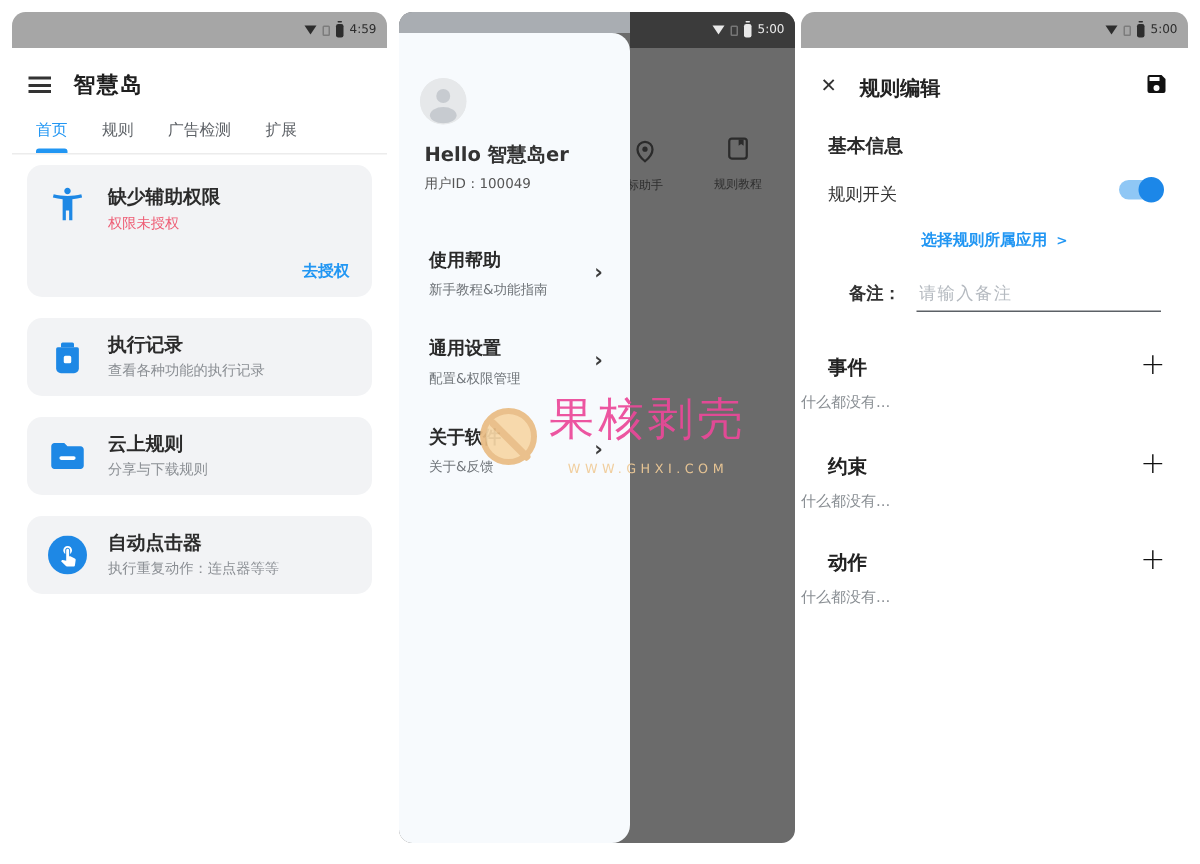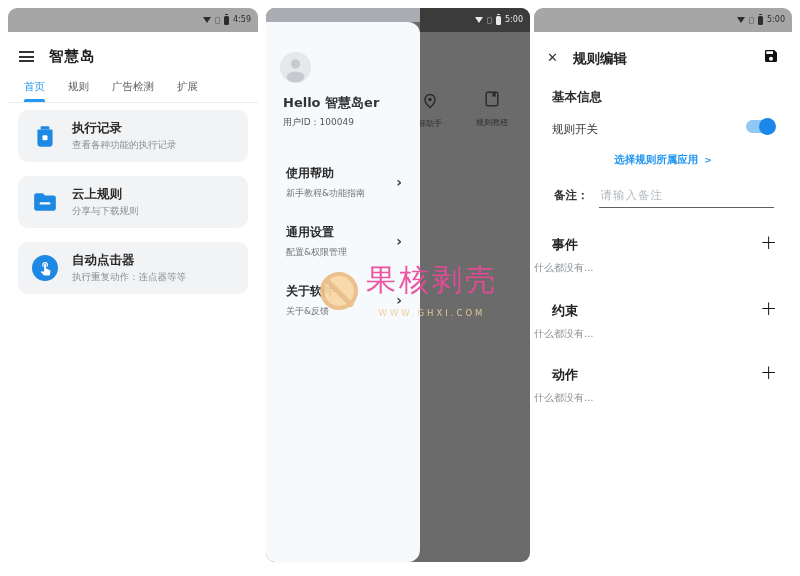--- a/index.html
+++ b/index.html
@@ -66,21 +66,21 @@
   .close-x { position:absolute; left:13px; top:18px; font-size:13px; color:#333; cursor:pointer; }
   .editor-title { position:absolute; left:39px; top:18px; font-size:13.5px; font-weight:600; color:#222; }
   .save-btn { position:absolute; right:13px; top:16px; width:16px; height:16px; cursor:pointer; }
   .save-btn svg { width:16px; height:16px; display:block; }
   .section-basic { position:absolute; left:18px; top:57px; font-size:12.5px; font-weight:600; color:#2b2b2b; }
   .switch-label { position:absolute; left:18px; top:90px; font-size:11.5px; color:#333; }
   .toggle { position:absolute; right:18px; top:88px; width:28px; height:13px; border-radius:7px; background:#8fc7f5; cursor:pointer; }
   .toggle .knob { position:absolute; right:-2px; top:-2px; width:17px; height:17px; border-radius:50%; background:#1c87e8; }
   .app-link { position:absolute; left:0; right:0; top:121px; text-align:center; font-size:10.5px; color:#2196F3; font-weight:600; cursor:pointer; }
   .app-link .arrow { margin-left:6px; font-size:9px; }
-  .note-row { position:absolute; left:20px; right:18px; top:152px; display:flex; align-items:flex-end; gap:10px; }
+  .note-row { position:absolute; left:32px; right:18px; top:152px; display:flex; align-items:flex-end; gap:10px; }
   .note-label { font-size:11.5px; font-weight:600; color:#333; padding-bottom:5px; white-space:nowrap; }
   .note-input-wrap { flex:1; border-bottom:1.5px solid #5c6166; }
   .note-input { width:100%; border:none; outline:none; background:transparent; font-size:11.5px; color:#333; padding:0 0 5px 2px; font-family:inherit; }
   .note-input::placeholder { color:#b5bac0; letter-spacing:1px; }
   .rule-section-title { position:absolute; left:18px; font-size:13px; font-weight:600; color:#222; }
   .rule-add { position:absolute; right:15px; font-size:20px; font-weight:200; color:#111; line-height:1; cursor:pointer; }
   .rule-empty { position:absolute; left:0; right:0; font-size:10px; color:#8a8f94; }
 
   
   .watermark { position:absolute; left:320px; top:264px; display:flex; align-items:center; gap:8px; z-index:50; opacity:.92; pointer-events:none; }
@@ -112,20 +112,32 @@
       <span class="tab active">
         <span>首页</span>
         <span class="tab-underline"></span>
       </span>
       <span class="tab"><span>规则</span></span>
       <span class="tab"><span>广告检测</span></span>
       <span class="tab"><span>扩展</span></span>
     </div>
 
     <div class="cards">
+      <div class="card tall">
+        <span class="cicon">
+          <svg viewBox="0 0 24 24">
+              <path fill="#1E88E5" d="M20.5 6c-2.61.7-5.67 1-8.5 1s-5.89-.3-8.5-1L3 8c1.86.5 4 .83 6 1v13h2v-6h2v6h2V9c2-.17 4.14-.5 6-1l-.5-2zM12 6c1.1 0 2-.9 2-2s-.9-2-2-2-2 .9-2 2 .9 2 2 2z"></path>
+            </svg>
+        </span>
+        <div class="ctext">
+          <div class="ctitle">缺少辅助权限</div>
+          <div class="csub danger">权限未授权</div>
+        </div>
+        <div class="caction">去授权</div>
+      </div>
 
       <div class="card short">
         <span class="cicon">
           <svg viewBox="0 0 24 24">
               <path fill="#1E88E5" d="M6 6h12a1 1 0 011 1v12a3 3 0 01-3 3H8a3 3 0 01-3-3V7a1 1 0 011-1z"></path>
               <path fill="#1E88E5" d="M9 3h6a1 1 0 011 1v2H8V4a1 1 0 011-1z"></path>
               <rect x="9.7" y="11.3" width="4.6" height="4.6" rx="1" fill="#fff"></rect>
             </svg>
         </span>
         <div class="ctext">

